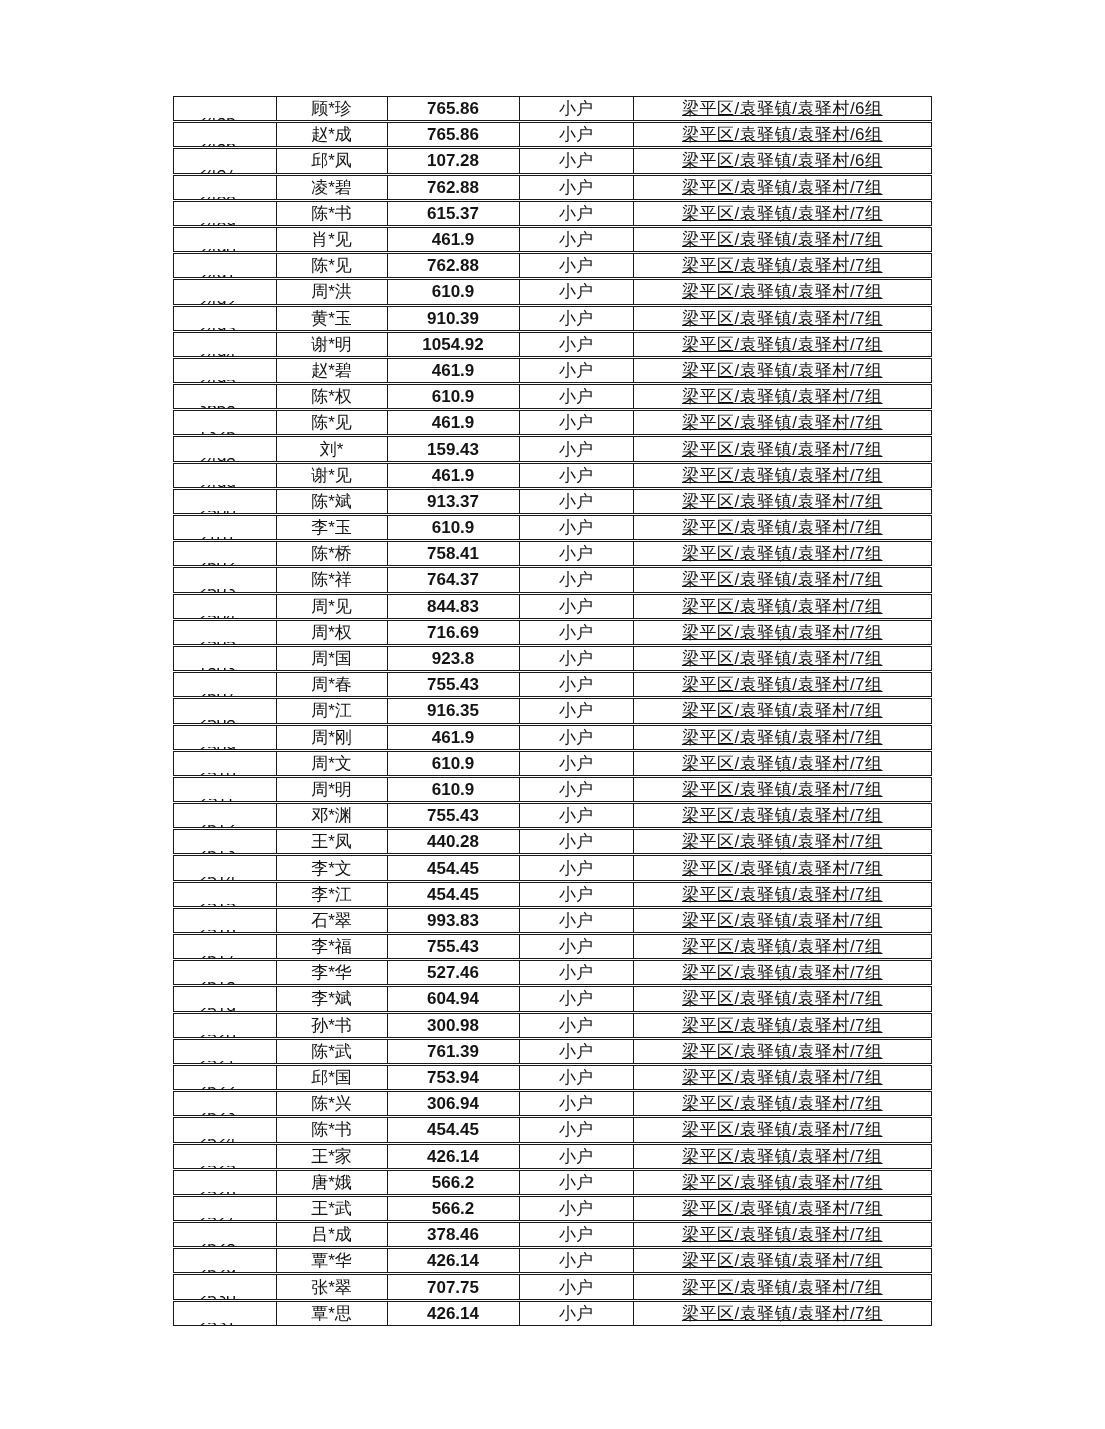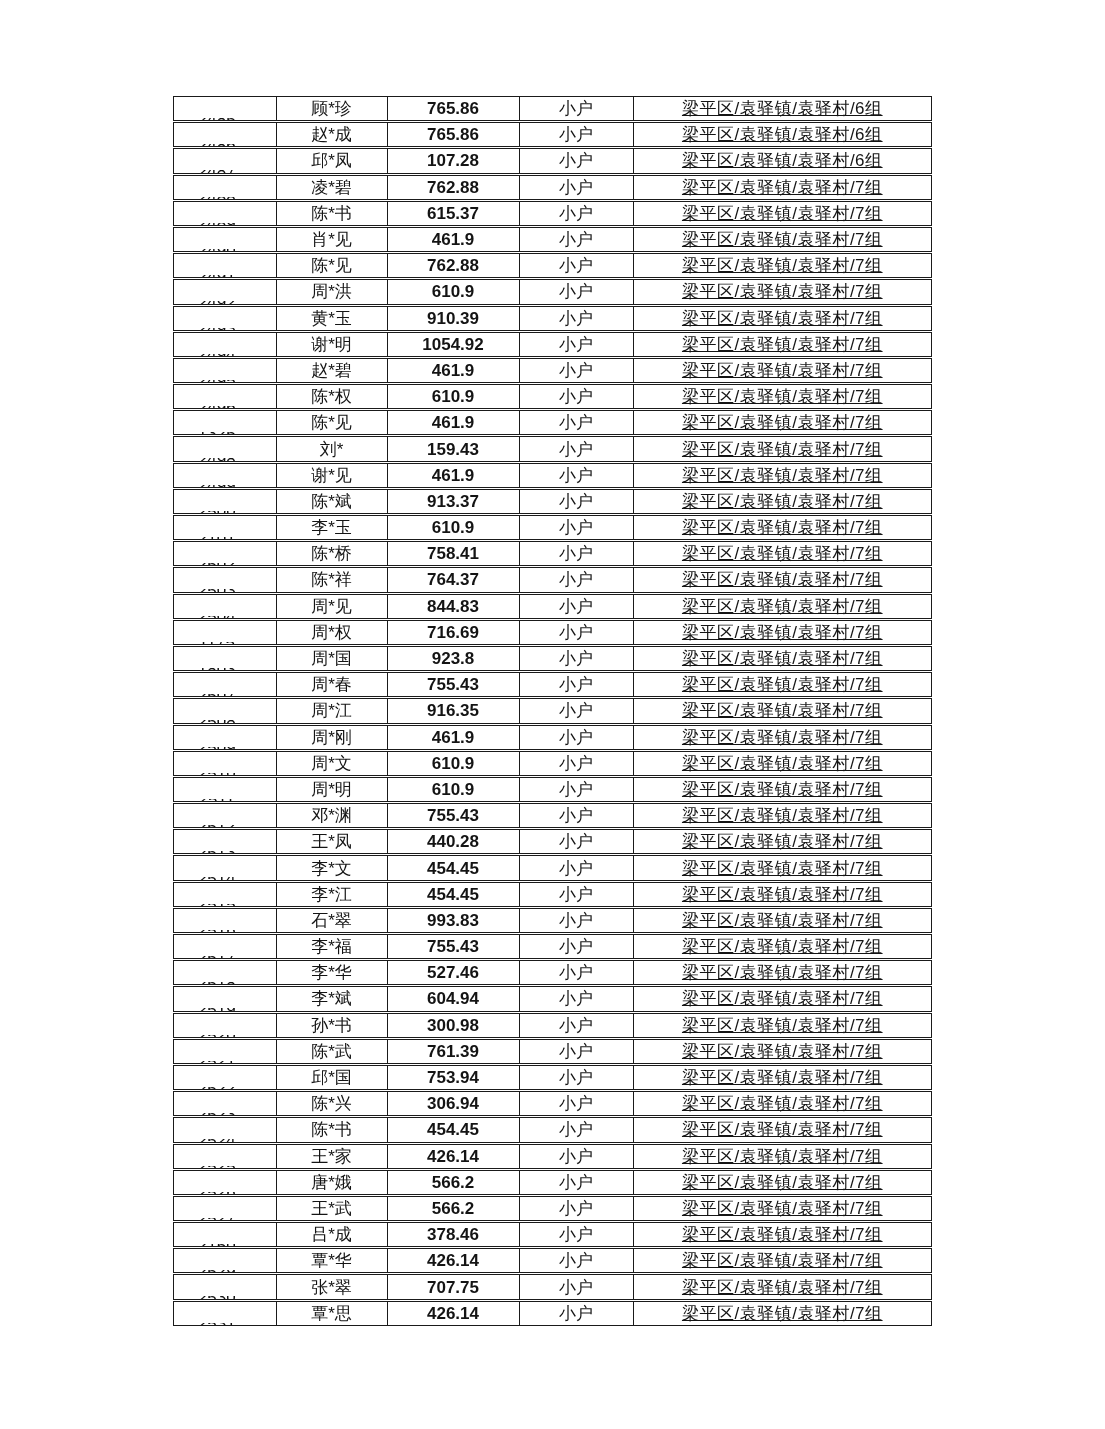--- a/index.html
+++ b/index.html
@@ -142,21 +142,21 @@
 
   <div class="row">
     <div class="cell c1">2495</div>
     <div class="cell c2">赵*碧</div>
     <div class="cell c3">461.9</div>
     <div class="cell c4">小户</div>
     <div class="cell c5">梁平区/袁驿镇/袁驿村/7组</div>
   </div>
 
   <div class="row">
-    <div class="cell c1">2496</div>
+    <div class="cell c1">3658</div>
     <div class="cell c2">陈*权</div>
     <div class="cell c3">610.9</div>
     <div class="cell c4">小户</div>
     <div class="cell c5">梁平区/袁驿镇/袁驿村/7组</div>
   </div>
 
   <div class="row">
     <div class="cell c1">1325</div>
     <div class="cell c2">陈*见</div>
     <div class="cell c3">461.9</div>
@@ -214,21 +214,21 @@
 
   <div class="row">
     <div class="cell c1">2504</div>
     <div class="cell c2">周*见</div>
     <div class="cell c3">844.83</div>
     <div class="cell c4">小户</div>
     <div class="cell c5">梁平区/袁驿镇/袁驿村/7组</div>
   </div>
 
   <div class="row">
-    <div class="cell c1">1175</div>
+    <div class="cell c1">2505</div>
     <div class="cell c2">周*权</div>
     <div class="cell c3">716.69</div>
     <div class="cell c4">小户</div>
     <div class="cell c5">梁平区/袁驿镇/袁驿村/7组</div>
   </div>
 
   <div class="row">
     <div class="cell c1">1803</div>
     <div class="cell c2">周*国</div>
     <div class="cell c3">923.8</div>
@@ -398,21 +398,21 @@
 
   <div class="row">
     <div class="cell c1">2527</div>
     <div class="cell c2">王*武</div>
     <div class="cell c3">566.2</div>
     <div class="cell c4">小户</div>
     <div class="cell c5">梁平区/袁驿镇/袁驿村/7组</div>
   </div>
 
   <div class="row">
-    <div class="cell c1">2150</div>
+    <div class="cell c1">2528</div>
     <div class="cell c2">吕*成</div>
     <div class="cell c3">378.46</div>
     <div class="cell c4">小户</div>
     <div class="cell c5">梁平区/袁驿镇/袁驿村/7组</div>
   </div>
 
   <div class="row">
     <div class="cell c1">2529</div>
     <div class="cell c2">覃*华</div>
     <div class="cell c3">426.14</div>

